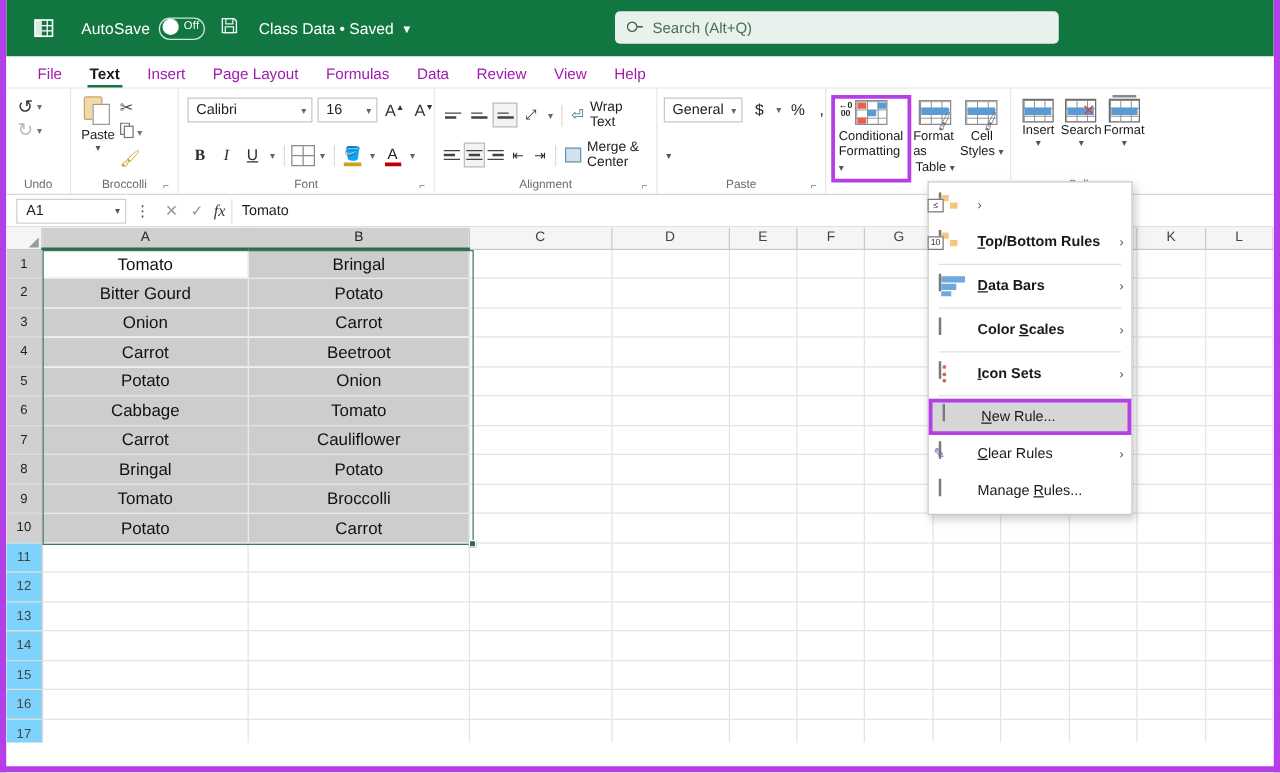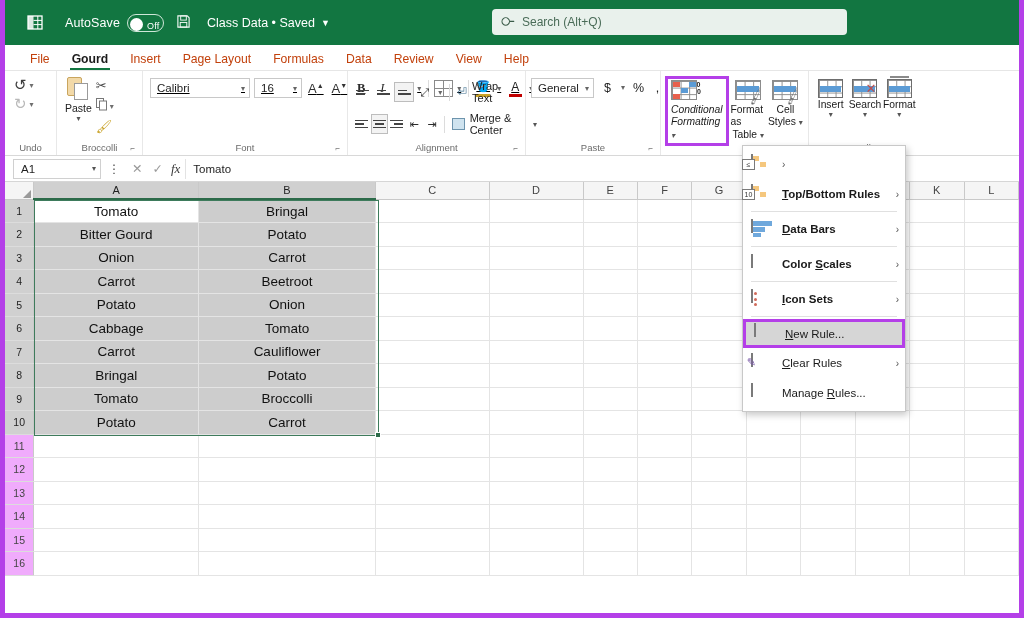--- a/index.html
+++ b/index.html
@@ -33,21 +33,21 @@
     display: flex; align-items: center; justify-content: center;
     color: #fff;
     margin-left: 8px; margin-right: 18px;
   }
   .tb-autosave-label {
     color: #ffffff; font-size: 12.5px; margin-right: 7px; letter-spacing: .1px;
   }
   .toggle {
     width: 37px; height: 18px; border-radius: 9px;
     border: 1px solid #cfe6d8; background: transparent;
-    display: flex; align-items: flex-end; position: relative;
+    display: flex; align-items: flex-start; position: relative;
     margin-right: 12px;
   }
   .toggle .knob {
     width: 13px; height: 13px; border-radius: 50%;
     background: #ffffff; margin-left: 2px;
   }
   .toggle .off-text {
     color: #ffffff; font-size: 9px; margin-left: 4px; letter-spacing: .2px;
   }
   .tb-save {
@@ -74,21 +74,21 @@
   
   .tabbar {
     height: 26px;
     background: #ffffff;
     display: flex; align-items: flex-end;
     padding-left: 14px;
     gap: 0px;
     border-bottom: 1px solid #e6e6e6;
   }
   .tab {
-    font-size: 12.2px; color: #c2410c;
+    font-size: 12.2px; color: #a21caf;
     padding: 2px 11px 4px 11px;
     position: relative; white-space: nowrap;
   }
   .tab.active { color: #1b1b1b; font-weight: 600; }
   .tab.active::after {
     content: ""; position: absolute; left: 9px; right: 9px; bottom: 0;
     height: 2px; background: #127641;
   }
 
   
@@ -133,21 +133,21 @@
   .paste-ico .sheet {
     position:absolute; left:9px; top:7px; width:14px; height:17px;
     background:#ffffff; border:1px solid #9a9a9a;
   }
   .clip-mini { display: flex; flex-direction: column; gap: 5px; padding-top: 2px; }
   .clip-mini .row { display: flex; align-items: center; gap: 2px; font-size: 13px; color: #4a4a4a; }
   .clip-mini .row .mini { font-size: 8px; color: #6f6f6f; }
 
   
   .font-g { width: 205px; }
-  .font-g .gbody { flex-direction: row; gap: 0; padding-top: 4px; text-decoration: underline; }
+  .font-g .gbody { flex-direction: column; gap: 16px; padding-top: 4px; }
   .fontrow1 { display: flex; align-items: center; gap: 4px; padding-left: 2px;}
   .combo {
     height: 20px; border: 1px solid #c8c8c8; background: #fff;
     display: flex; align-items: center; justify-content: space-between;
     padding: 0 4px 0 6px; font-size: 11.5px; color: #222;
   }
   .combo .cv { font-size: 8px; color: #666; margin-left: 6px; }
   .fontname { width: 100px; }
   .fontsize { width: 48px; }
   .aa { font-size: 13px; color: #333; padding: 0 2px; }
@@ -194,22 +194,22 @@
   .numcombo { width: 122px; }
   .numrow { display: flex; align-items: center; gap: 2px; }
   .nbtn { height: 19px; min-width: 17px; display:flex; align-items:center; justify-content:center; font-size: 12.5px; color: #1e1e1e; }
   .dec { display: flex; flex-direction: column; font-size: 7px; line-height: 1; color: #1e1e1e; align-items:center; }
 
   
   .styles-g { width: 148px; padding-left: 4px;}
   .styles-g .gbody { gap: 2px; align-items: flex-start; }
   .cfbtn {
     border: 3px solid #b43fe8; padding: 1px 3px 2px 3px;
-    display: flex; flex-direction: column; 
-    font-size: 10.3px; color: #1a1a1a; line-height: 1.2; width: 72px; font-style: italic;
+    display: flex; flex-direction: column; align-items: center;
+    font-size: 10.3px; color: #1a1a1a; line-height: 1.2; width: 72px;
   }
   .stylebtn {
     display: flex; flex-direction: column; align-items: center;
     font-size: 10.3px; color: #1a1a1a; line-height: 1.2; width: 46px; padding-top: 4px;
   }
   .tblico { width: 26px; height: 22px; position: relative; margin-bottom: 2px; }
   .grid-ico {
     width: 26px; height: 20px;
     background:
       linear-gradient(to right, #8c8c8c 1px, transparent 1px) 0 0/8.6px 100%,
@@ -277,21 +277,21 @@
     content:""; position:absolute; right:2px; bottom:1px;
     border-left: 8px solid transparent; border-bottom: 8px solid #9a9a9a;
   }
   th.colh {
     height: 17px; background: #f5f5f5; font-weight: normal;
     font-size: 11px; color: #444; text-align: center;
     border-right: 1px solid #c9c9c9; border-bottom: 1px solid #c9c9c9;
   }
   th.colh.sel { background: #d0d0d0; color: #1f1f1f; border-bottom: 2px solid #2d6b4a; }
   td.rowh {
-    width: 29px; height: 23.5px; background: #f0abfc;
+    width: 29px; height: 23.5px; background: #7dd3fc;
     font-size: 10.5px; color: #444; text-align: center;
     border-right: 1px solid #c9c9c9; border-bottom: 1px solid #dcdcdc;
   }
   td.rowh.sel { background: #d0d0d0; color: #1f1f1f; }
   td.cell {
     height: 23.5px;
     border-right: 1px solid #e4e4e4; border-bottom: 1px solid #e4e4e4;
     font-size: 13.5px; color: #111; text-align: center;
     font-family: "Liberation Sans", sans-serif;
     overflow: hidden; white-space: nowrap;
@@ -403,21 +403,21 @@
             <circle cx="6" cy="6" r="4.3" fill="none" stroke="#3b5c49" stroke-width="1.3"></circle>
             <line x1="9.2" y1="9.2" x2="13" y2="13" stroke="#3b5c49" stroke-width="1.4"></line>
           </svg>
       </span>
       <span class="ph">Search (Alt+Q)</span>
     </div>
   </div>
 
   <div class="tabbar">
     <div class="tab">File</div>
-    <div class="tab active">Gourd</div>
+    <div class="tab active">Text</div>
     <div class="tab">Insert</div>
     <div class="tab">Page Layout</div>
     <div class="tab">Formulas</div>
     <div class="tab">Data</div>
     <div class="tab">Review</div>
     <div class="tab">View</div>
     <div class="tab">Help</div>
   </div>
 
   <div class="ribbon">
@@ -956,20 +956,35 @@
             <td class="cell"></td>
             <td class="cell"></td>
             <td class="cell"></td>
             <td class="cell"></td>
             <td class="cell"></td>
             <td class="cell"></td>
             <td class="cell"></td>
             <td class="cell"></td>
             <td class="cell"></td>
           </tr>
+      <tr>
+            <td class="rowh">17</td>
+            <td class="cell"></td>
+            <td class="cell"></td>
+            <td class="cell"></td>
+            <td class="cell"></td>
+            <td class="cell"></td>
+            <td class="cell"></td>
+            <td class="cell"></td>
+            <td class="cell"></td>
+            <td class="cell"></td>
+            <td class="cell"></td>
+            <td class="cell"></td>
+            <td class="cell"></td>
+          </tr>
 
     </tbody>
       </table>
 
     <div class="selrect" style="left:29px; top:18px; width:345px; height:236px;"></div>
     <div class="selhandle" style="left:370px; top:250px;"></div>
   </div>
 
   <div class="cfmenu">
 

